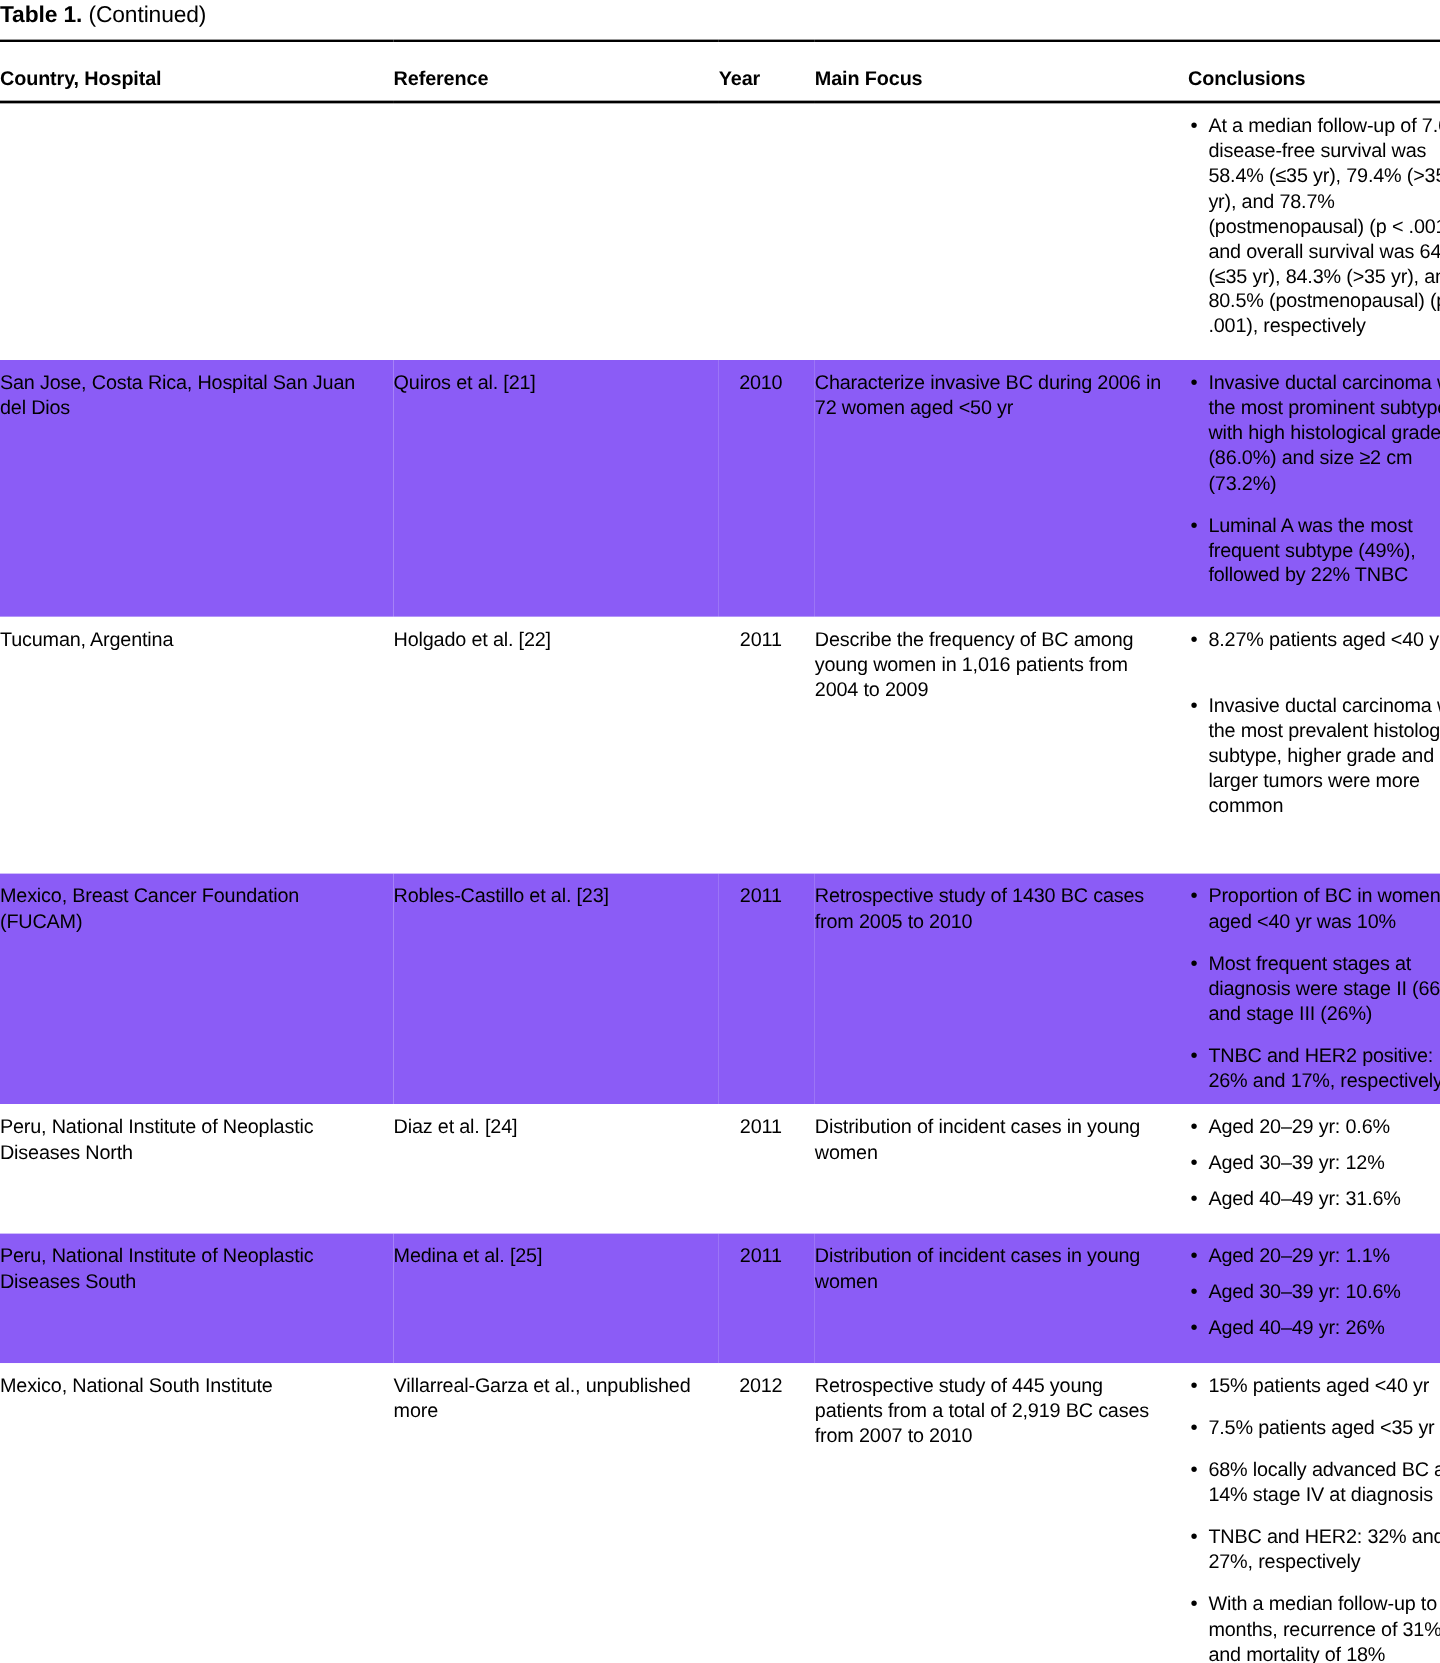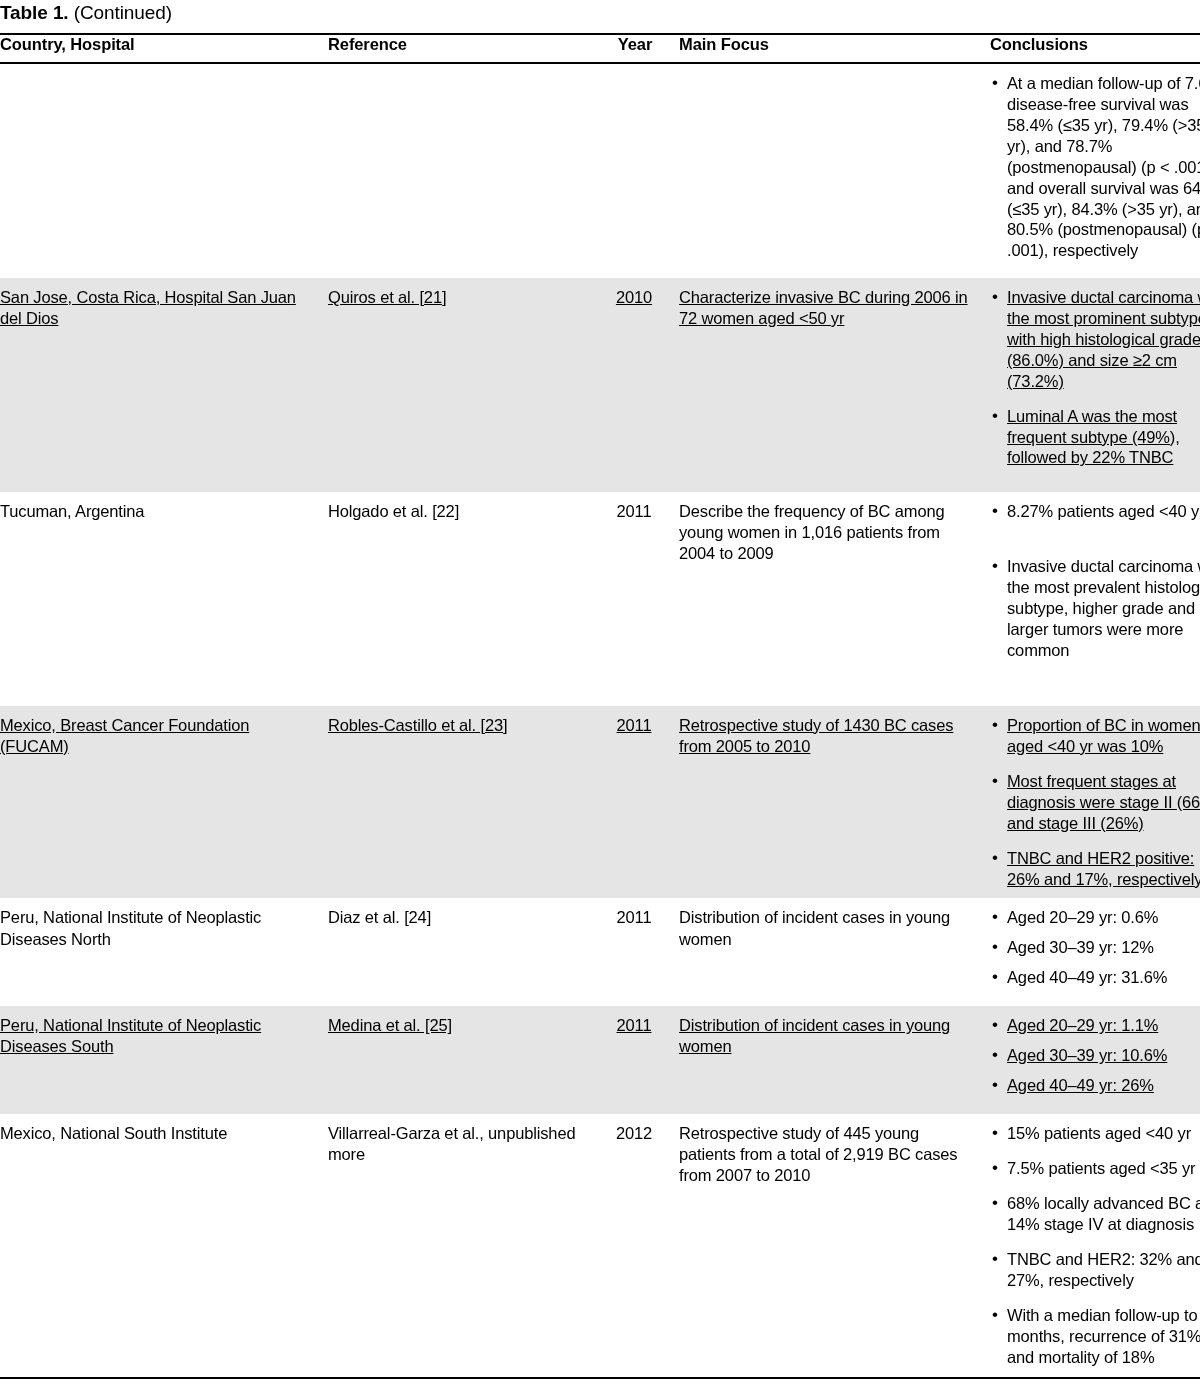--- a/index.html
+++ b/index.html
@@ -40,39 +40,38 @@
     width: 1200px;
     border-collapse: collapse;
     table-layout: fixed;
     font-size: 16.5px;
   }
   table.t1 thead th {
     text-align: left;
     vertical-align: bottom;
     font-weight: bold;
     font-size: 16.5px;
-    padding: 0 8px 8px 0;
+    padding: 22px 8px 8px 0;
     border-top: 2.5px solid #000;
     border-bottom: 2px solid #000;
     letter-spacing: -0.1px;
     white-space: nowrap;
   }
   table.t1 thead th.th-year {
-    text-align: center;
+    text-align: left;
   }
 
   table.t1 tbody td {
     vertical-align: top;
     padding: 9px 10px 9px 0;
     line-height: 1.28;
     letter-spacing: -0.15px;
   }
   table.t1 tbody tr.shaded td {
-    background: #e5e5e5;
-    text-decoration: underline;
+    background: #8b5cf6;
   }
   table.t1 tbody tr.plain td {
     background: #ffffff;
   }
   td.c-country { width: 320px; padding-left: 0; }
   td.c-ref     { width: 263px; }
   td.c-year    { width: 72px; text-align: center; padding-right: 0; }
   td.c-focus   { width: 303px; padding-left: 4px; }
   td.c-concl   { width: 242px; padding-left: 0; padding-right: 0; }
 

